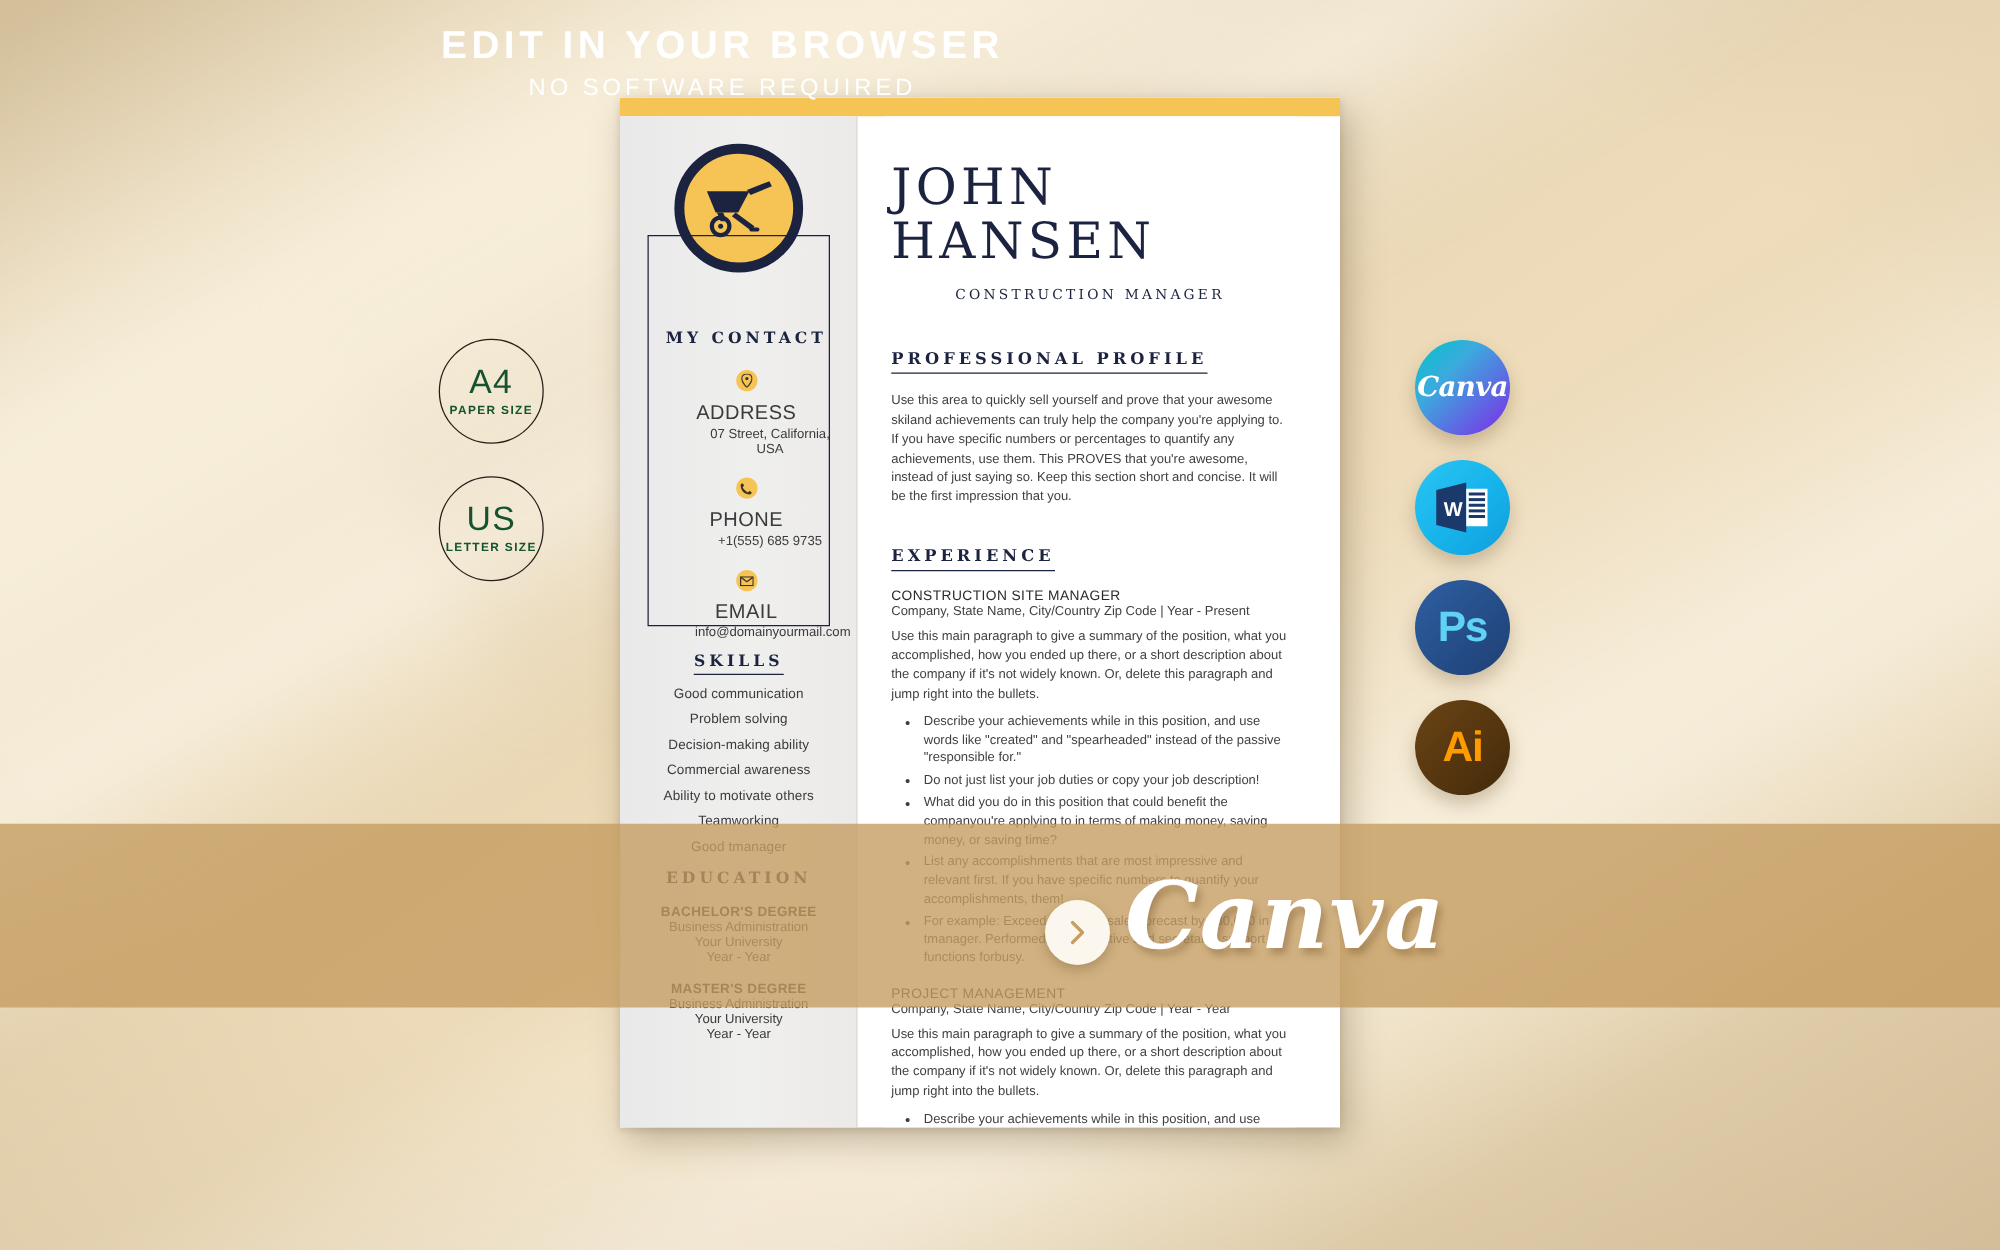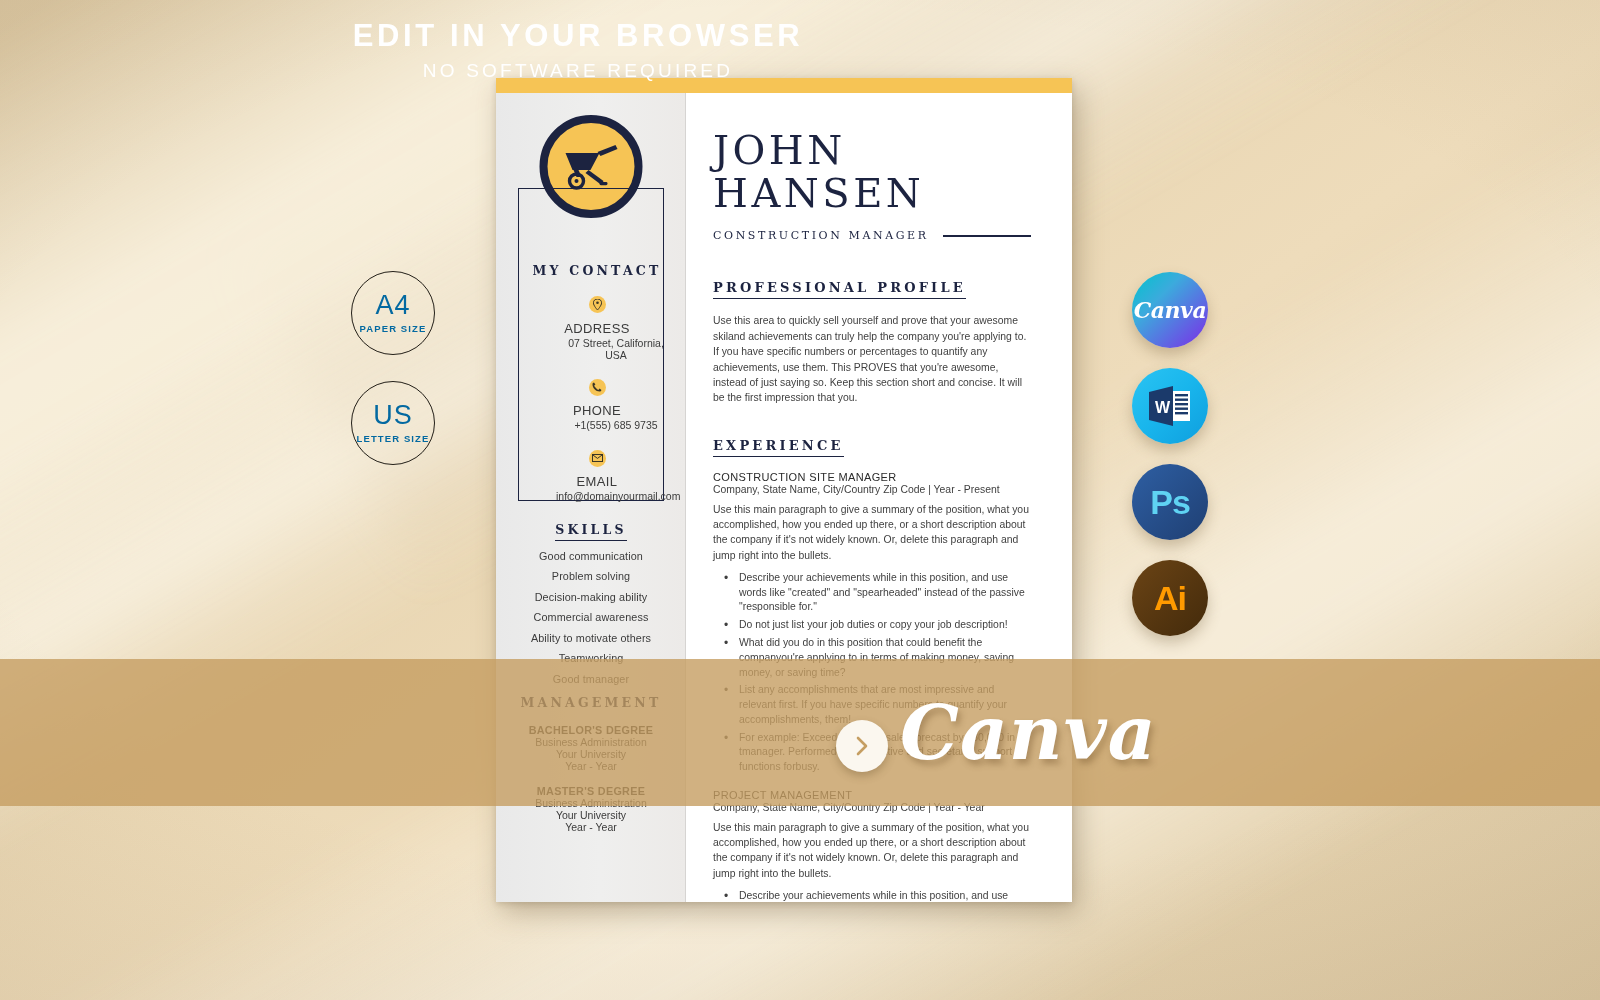--- a/index.html
+++ b/index.html
@@ -64,21 +64,21 @@
   }
 
   
   .size-badge {
     position: absolute;
     width: 84px; height: 84px;
     border: 1.6px solid #231f18;
     border-radius: 50%;
     display: flex; flex-direction: column;
     align-items: center; justify-content: center;
-    color: #0369a1;
+    color: #14532d;
   }
   .size-badge .big {
     font-size: 27px;
     letter-spacing: 1px;
     font-weight: 300;
     line-height: 1;
     font-family: "Liberation Sans", sans-serif;
   }
   .size-badge .small {
     font-size: 9.5px;
@@ -200,21 +200,21 @@
   }
   .contact-block { margin-top: 17px; }
   .c-icon {
     width: 17px; height: 17px; border-radius: 50%;
     background: #f6c455;
     display: inline-flex; align-items: center; justify-content: center;
     color: #3a3526; font-size: 10px; line-height: 1;
   }
   .c-label {
     margin-top: 7px;
-    font-size: 13px;
+    font-size: 16px;
     color: #3b3b3b;
     letter-spacing: 0.4px;
   }
   .c-value {
     font-size: 10.5px;
     color: #3b3b3b;
     margin-top: 1px;
     padding-left: 38px;
   }
 
@@ -249,20 +249,21 @@
     font-size: 40px;
     letter-spacing: 3.5px;
     color: #1c2340;
     line-height: 1.08;
     font-weight: 400;
   }
   #name-first { margin-top: 30px; }
   #role-row {
     display: flex; align-items: center;
     margin-top: 14px;
+    flex-direction: column;
   }
   #role-text {
     font-family: "DejaVu Serif", serif;
     font-size: 11px;
     letter-spacing: 2.6px;
     color: #1c2340;
     white-space: nowrap;
   }
   #role-rule {
     flex: 1; height: 1.4px; background: #1c2340; margin-left: 14px;
@@ -470,21 +471,21 @@
             <div class="skill-item">Problem solving</div>
             <div class="skill-item">Decision-making ability</div>
             <div class="skill-item">Commercial awareness</div>
             <div class="skill-item">Ability to motivate others</div>
             <div class="skill-item">Teamworking</div>
             <div class="skill-item">Good tmanager</div>
           </div>
       </div>
 
       <div id="education-section">
-        <span class="sb-heading">MANAGEMENT</span>
+        <span class="sb-heading">EDUCATION</span>
         <div id="education-list">
             <div class="edu-entry">
               <div class="edu-degree">BACHELOR'S DEGREE</div>
               <div class="edu-line">Business Administration</div>
               <div class="edu-line">Your University</div>
               <div class="edu-line">Year - Year</div>
             </div>
             <div class="edu-entry">
               <div class="edu-degree">MASTER'S DEGREE</div>
               <div class="edu-line">Business Administration</div>

